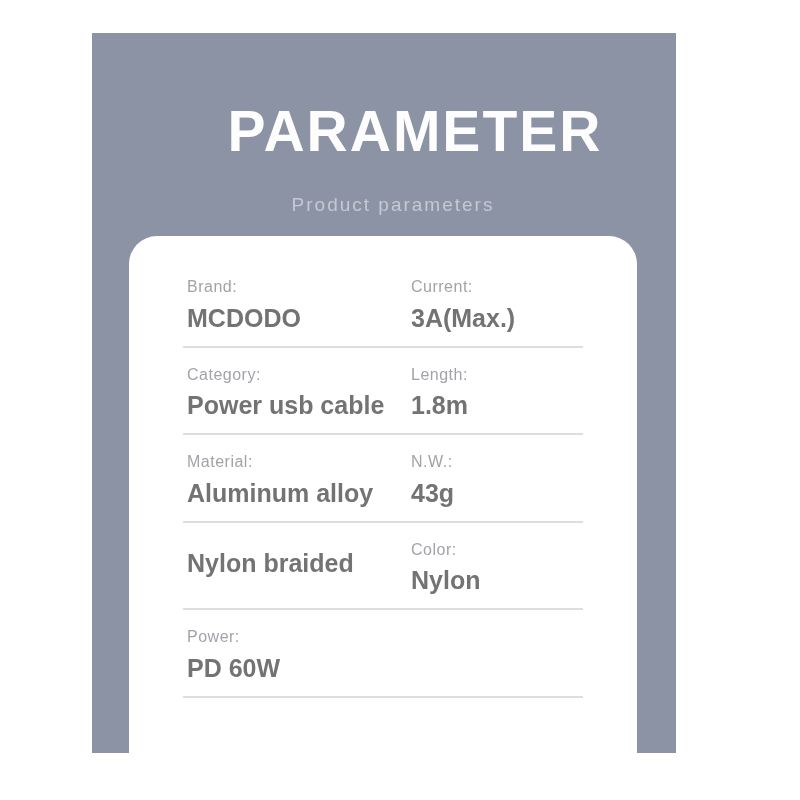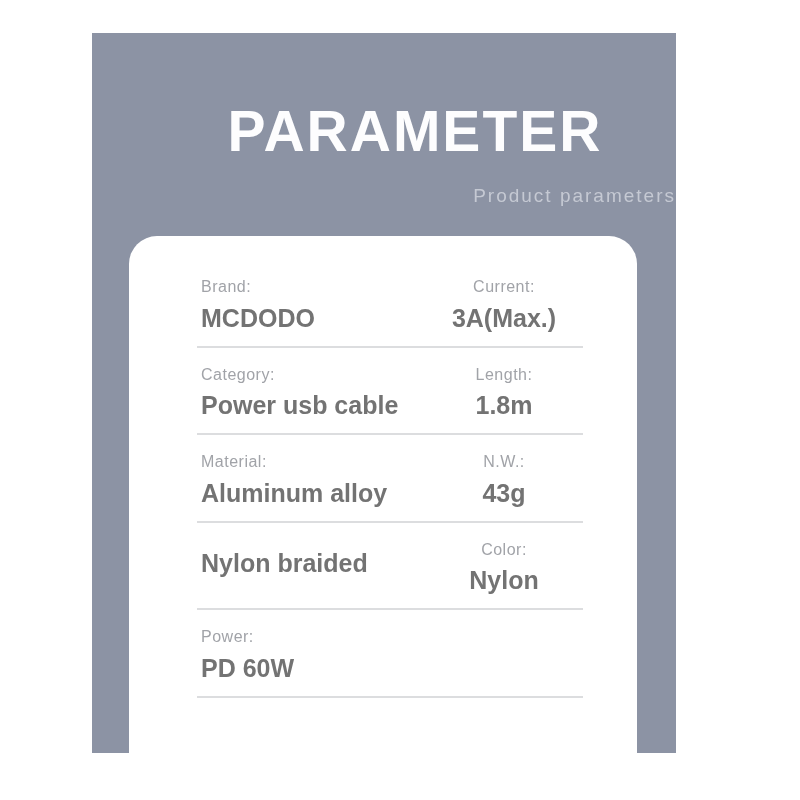--- a/index.html
+++ b/index.html
@@ -34,22 +34,22 @@
     font-weight: bold;
     letter-spacing: 2px;
     line-height: 1;
     padding-left: 31px;
   }
   .subtitle {
     position: absolute;
     left: 0;
     top: 153px;
     width: 100%;
-    margin: 0;
-    text-align: right;
+    margin: 9px;
+    text-align: center;
     color: #C5C9D3;
     font-size: 19px;
     font-weight: normal;
     letter-spacing: 2px;
     line-height: 1;
   }
   .card {
     position: absolute;
     left: 37px;
     top: 203px;
@@ -61,34 +61,32 @@
   .rows {
     margin: 0 54px;
     padding-top: 24px;
   }
   .row {
     display: flex;
     height: 87.5px;
     box-sizing: border-box;
     border-bottom: 2px solid #DCDDDF;
     padding-top: 18px;
-    margin-left: 14px;
   }
   .cell {
     display: flex;
     flex-direction: column;
     padding-left: 4px;
     box-sizing: border-box;
   }
   .cell.left {
     width: 224px;
   }
   .cell.right {
     flex: 1;
-    align-items: center;
   }
   .label {
     font-size: 16px;
     color: #A1A3A8;
     letter-spacing: 0.5px;
     line-height: 1.1;
   }
   .value {
     font-size: 25px;
     font-weight: bold;

